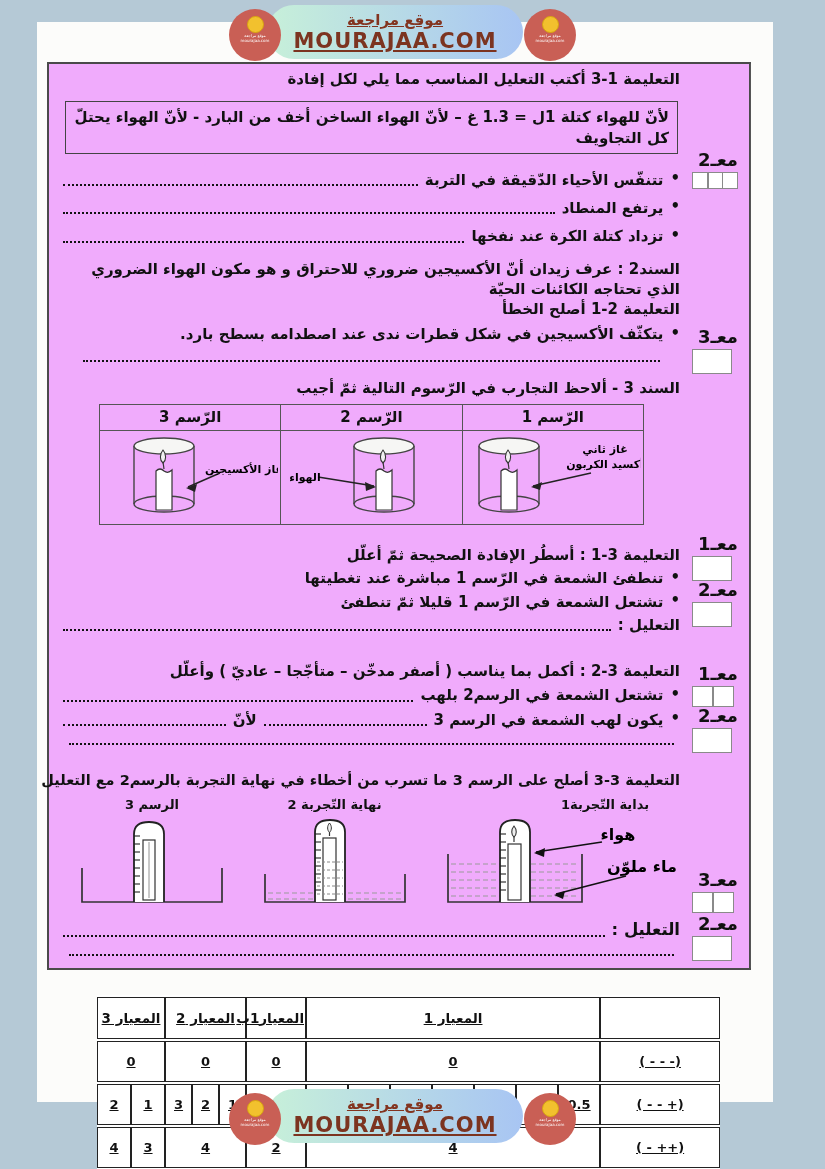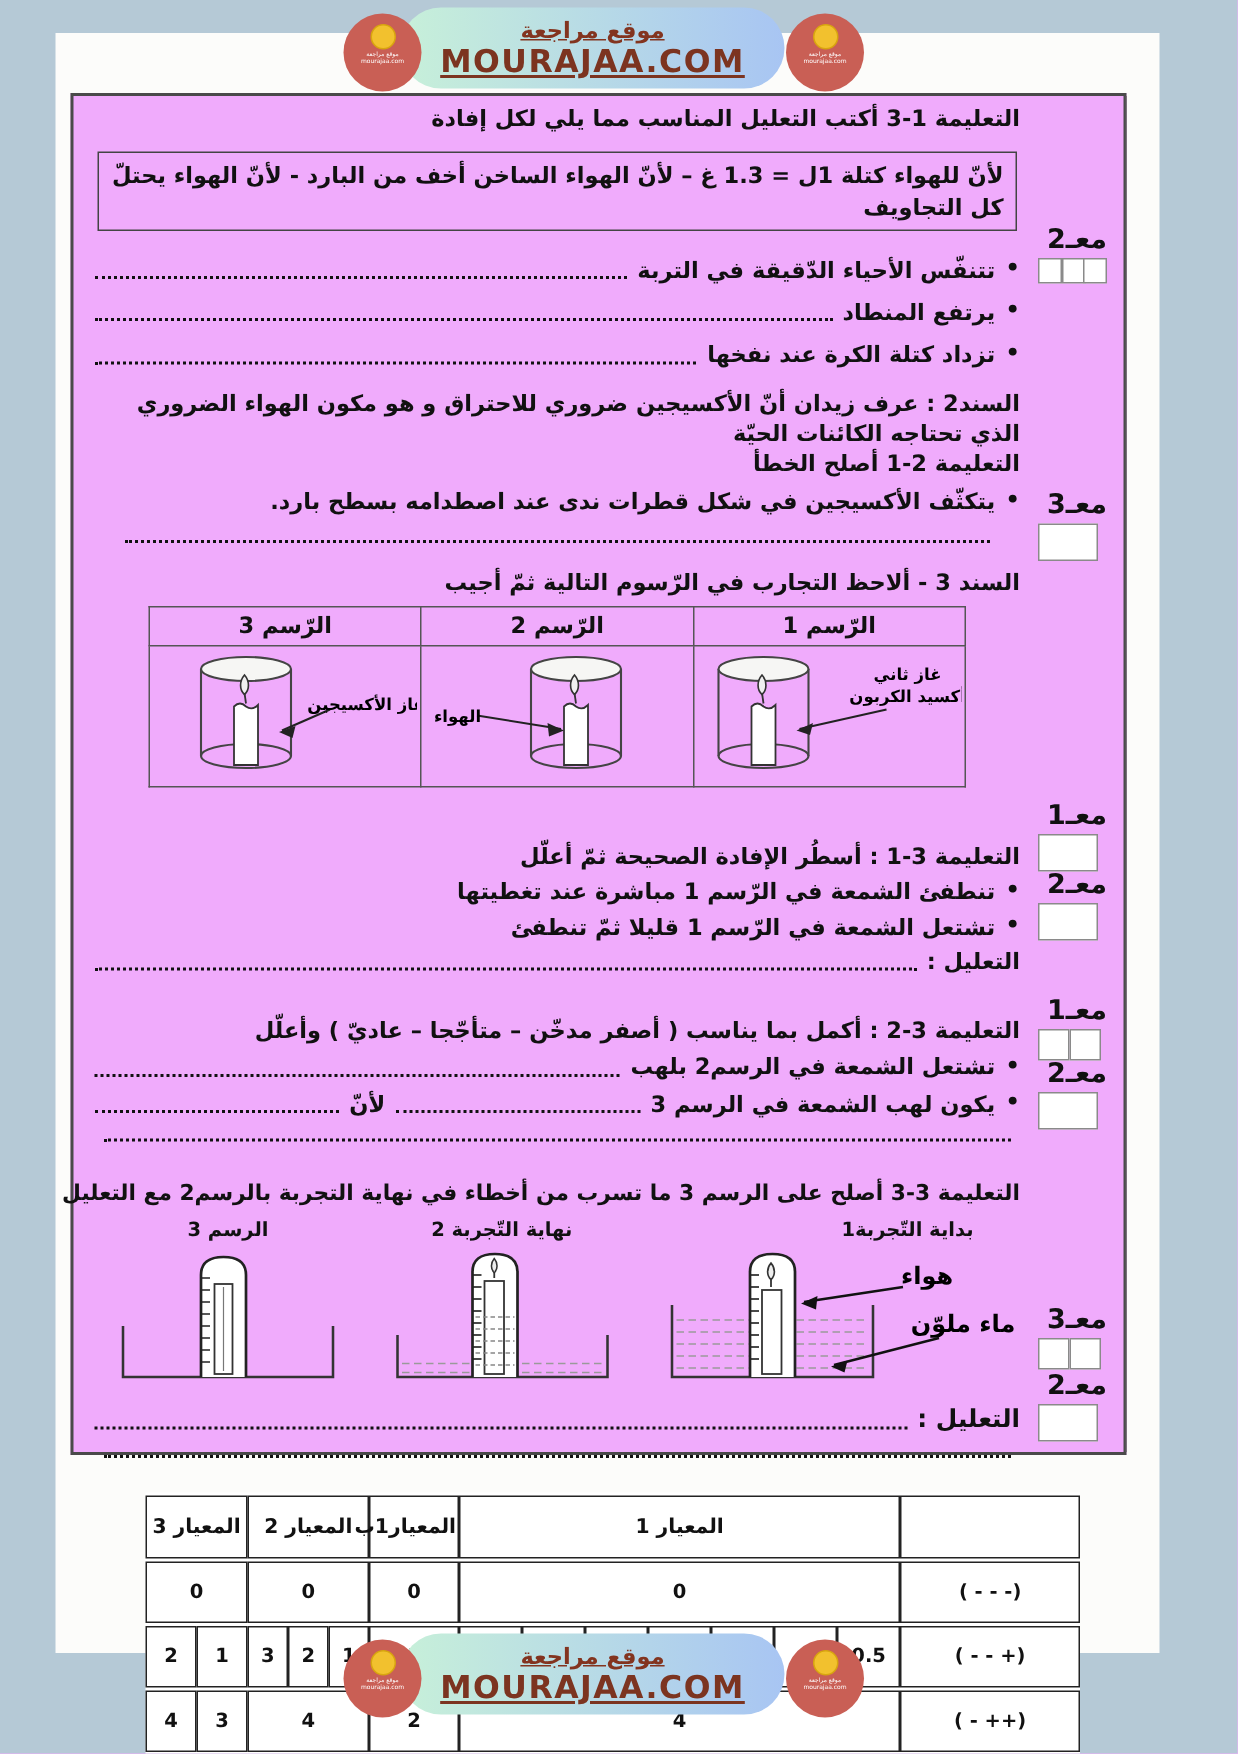--- a/index.html
+++ b/index.html
@@ -55,21 +55,21 @@
   .figlbl { font-size:16px; font-weight:700; }
 
   .figrow { display:flex; direction:rtl; justify-content:space-between; align-items:flex-end; margin-top:6px; padding-left:14px; }
   .figtitle { font-size:13px; font-weight:700; text-align:center; direction:rtl; }
   .reason17 { font-size:16.5px; }
 
   
   table.rubric { position:absolute; left:97px; top:995px; width:623px; direction:rtl;
     border-collapse:separate; border-spacing:0 2px; table-layout:fixed; background:#fff; }
   table.rubric th, table.rubric td { border:1.3px solid #222; font-size:13px; font-weight:700;
-    text-align:center; padding:12px 1px; height:17px; }
+    text-align:center; padding:12px 1px; height:17px;text-decoration:underline; }
   table.rubric th { height:22px; font-size:13.5px; }
   .lblcell { direction:ltr; }
 </style>
 </head>
 <body>
 
 <div class="page"></div>
 
 <div class="banner" style="left:267px; top:5px;">
   <div class="ar">موقع مراجعة</div>
@@ -177,21 +177,21 @@
             </g>
             <line x1="118" y1="42" x2="86" y2="56" stroke="#222" stroke-width="1.4"></line>
             <polygon points="84,57 95,53 93,61" fill="#222"></polygon>
             <text class="svgtxt" x="142" y="42" text-anchor="middle">غاز الأكسيجين</text>
           </svg>
         </td>
       </tr>
     </tbody>
       </table>
 
-    <div style="margin-top:36px;">التعليمة 3-1 : أسطُر الإفادة الصحيحة ثمّ أعلّل</div>
+    <div style="margin-top:20px;">التعليمة 3-1 : أسطُر الإفادة الصحيحة ثمّ أعلّل</div>
     <div class="bullet" style="margin-top:3px;">
       <span class="bdot">•</span>
       <span class="btxt">تنطفئ الشمعة في  الرّسم 1 مباشرة عند تغطيتها</span>
     </div>
     <div class="bullet" style="margin-top:3px;">
       <span class="bdot">•</span>
       <span class="btxt">تشتعل الشمعة في الرّسم  1  قليلا ثمّ تنطفئ</span>
     </div>
     <div class="bullet" style="margin-top:3px;">
       <span class="btxt">التعليل :</span>

